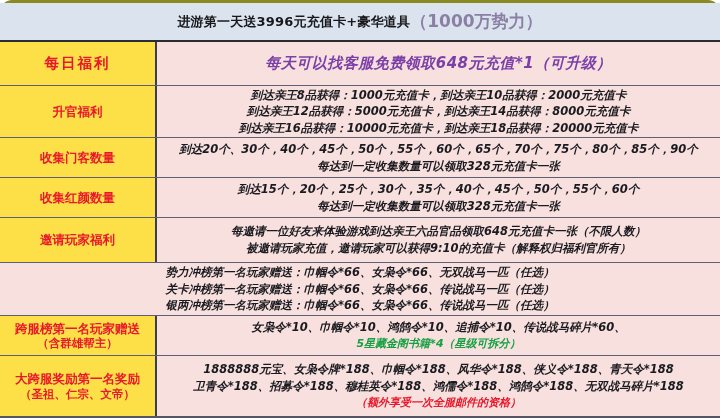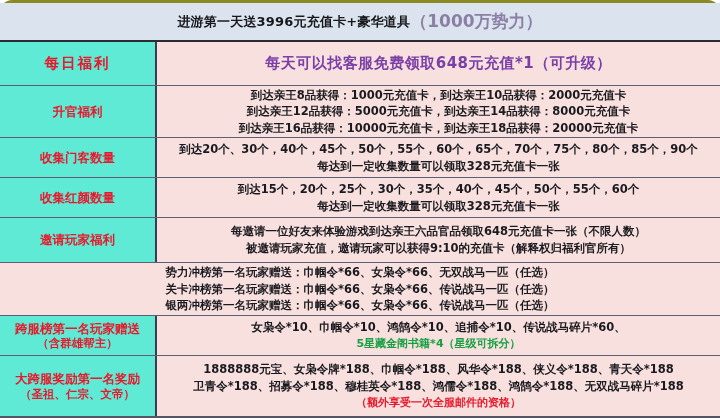--- a/index.html
+++ b/index.html
@@ -72,21 +72,21 @@
   .row.h-beauty   { height: 40px; }
   .row.h-invite   { height: 45px; }
   .row.h-newzone  { height: 53px; }
   .row.h-cross    { height: 40px; }
   .row.h-bigcross { height: 60px; }
 
   .label-cell {
     width: 157px;
     flex: 0 0 157px;
     box-sizing: border-box;
-    background: #5eead4;
+    background: #fde047;
     border-right: 2px solid #3d3d52;
     display: flex;
     flex-direction: column;
     align-items: center;
     justify-content: center;
     text-align: center;
     padding: 2px 3px;
   }
   .label-cell.green-tag { border-left: 3px solid #23a03c; }
 
@@ -109,20 +109,21 @@
   .value-cell {
     flex: 1 1 auto;
     box-sizing: border-box;
     background: #f7e0de;
     display: flex;
     flex-direction: column;
     align-items: center;
     justify-content: center;
     text-align: center;
     padding: 2px 4px;
+    font-style: italic;
   }
 
   .vline {
     font-size: 11.5px;
     font-weight: bold;
     color: #1a1a20;
     line-height: 1.45;
     white-space: nowrap;
   }
   .vline.purple  { color: #7b3fa8; font-size: 15px; letter-spacing: 0.5px; }

